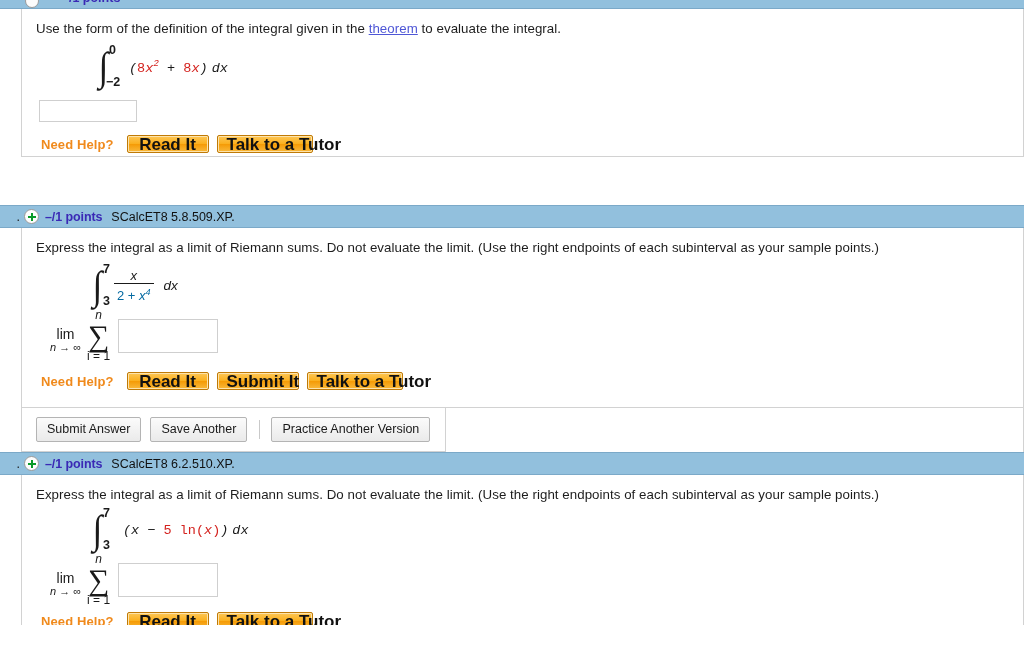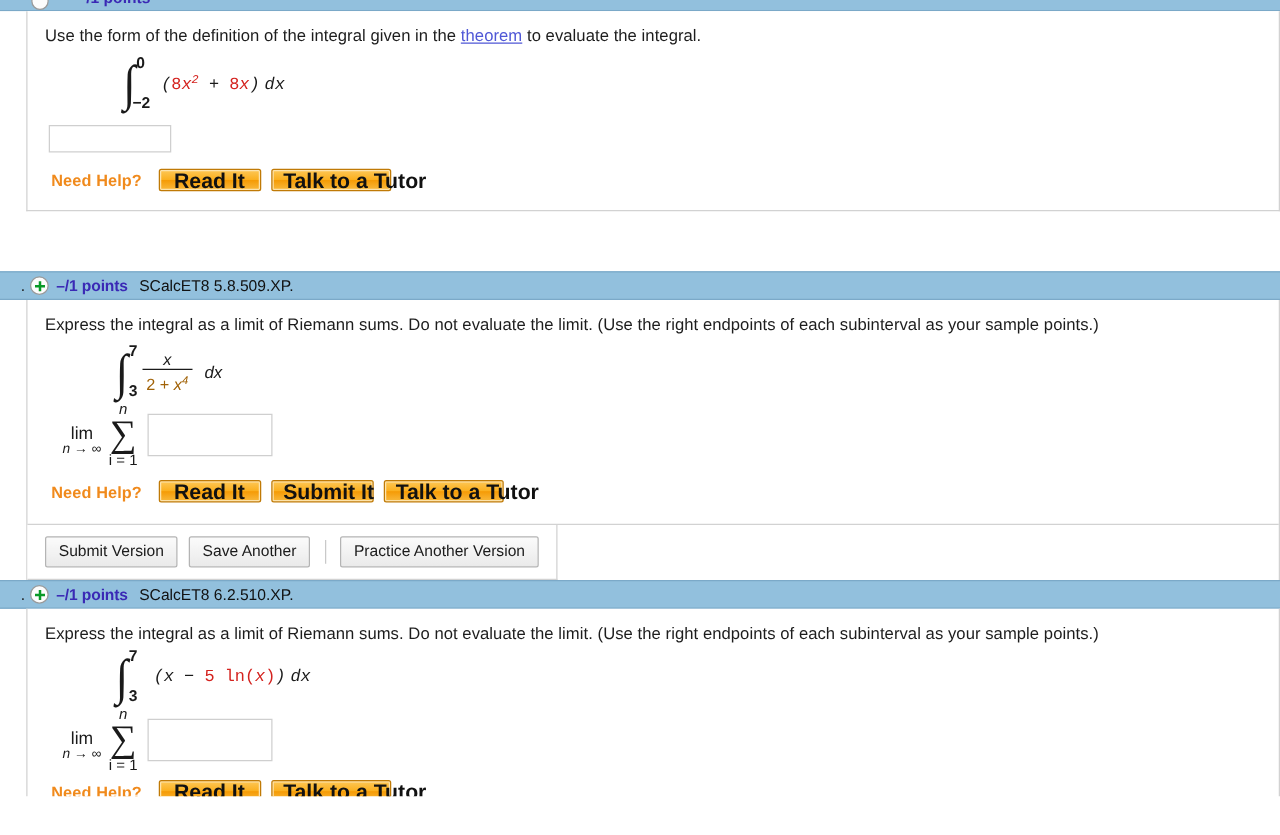--- a/index.html
+++ b/index.html
@@ -165,21 +165,21 @@
     font-size: 13px;
     font-style: italic;
     padding: 0 5px 1px 5px;
     line-height: 13px;
   }
   .frac .den {
     font-size: 13px;
     border-top: 1.2px solid #1a1a1a;
     padding: 1px 3px 0 3px;
     line-height: 15px;
-    color: #a16207;
+    color: #0369a1;
     white-space: nowrap;
   }
   .frac .den i { font-style: italic; }
   .frac .den sup { font-size: 9px; }
 
   .fracwrap {
     display: inline-flex;
     align-items: center;
     font-family: "Liberation Sans", sans-serif;
     font-size: 13.5px;
@@ -353,21 +353,21 @@
 </style>
 </head>
 <body>
 
 <div class="topstrip">
   <span class="ghost-plus"></span>
   <span class="ghost-pts">–/1 points</span>
 </div>
 
 <div class="qsection">
-  <div class="qbody" style="padding-bottom:12px; border-bottom:1px solid #d2d2d2; margin-right:0;">
+  <div class="qbody" style="border-bottom:1px solid #d2d2d2; margin-right:0;">
 
     <div class="prompt">
       <span>Use the form of the definition of the integral given in the </span><a class="link" href="#">theorem</a><span> to evaluate the integral.</span>
     </div>
 
     <div class="mathline">
       <span class="integral">
         <span class="lim-sup">0</span>
         <span class="int-sign">∫</span>
         <span class="lim-sub">−2</span>
@@ -430,21 +430,21 @@
 
     <div class="needhelp-row">
       <span class="needhelp-label">Need Help?</span>
       <button class="helpbtn" style="width:82px;">Read It</button>
       <button class="helpbtn" style="width:82px;">Submit It</button>
       <button class="helpbtn" style="width:96px;">Talk to a Tutor</button>
     </div>
 
     <div class="submit-wrap">
       <div class="submit-row">
-        <button class="graybtn">Submit Version</button>
+        <button class="graybtn">Submit Answer</button>
         <button class="graybtn">Save Another</button>
         <span class="vsep"></span>
         <button class="graybtn">Practice Another Version</button>
       </div>
     </div>
   </div>
 </div>
 
 <div class="qsection">
   <div class="qheader">

